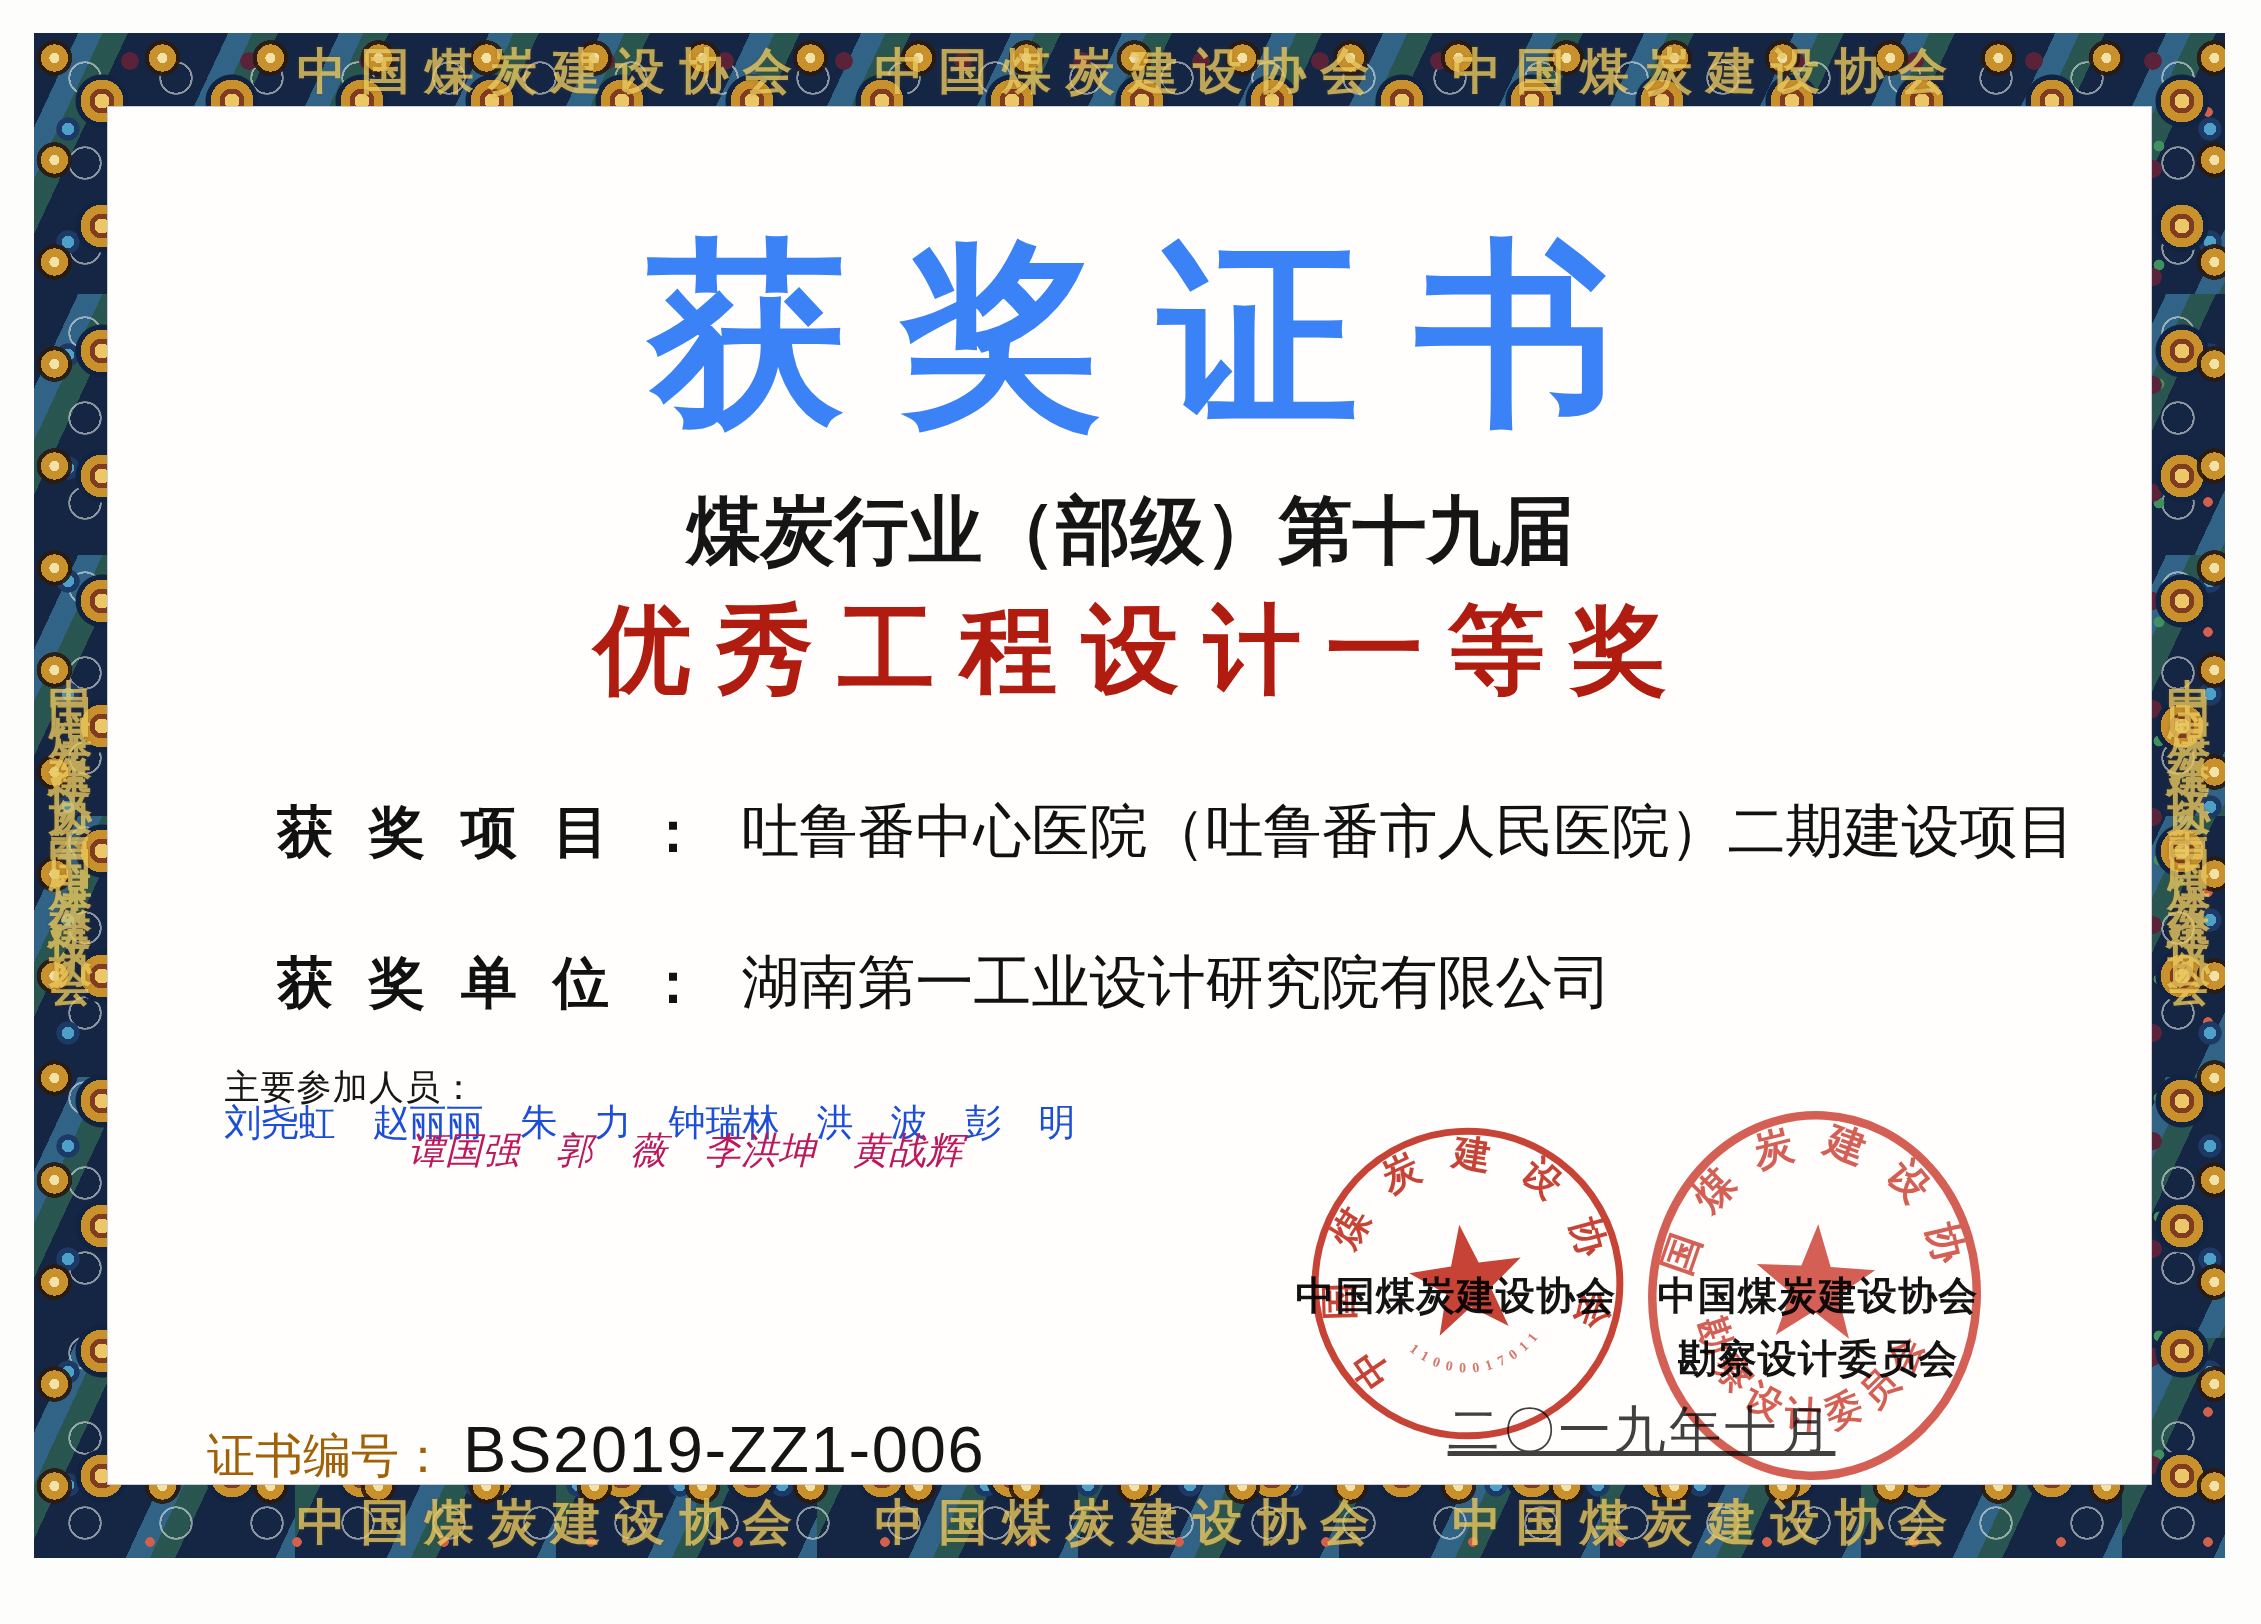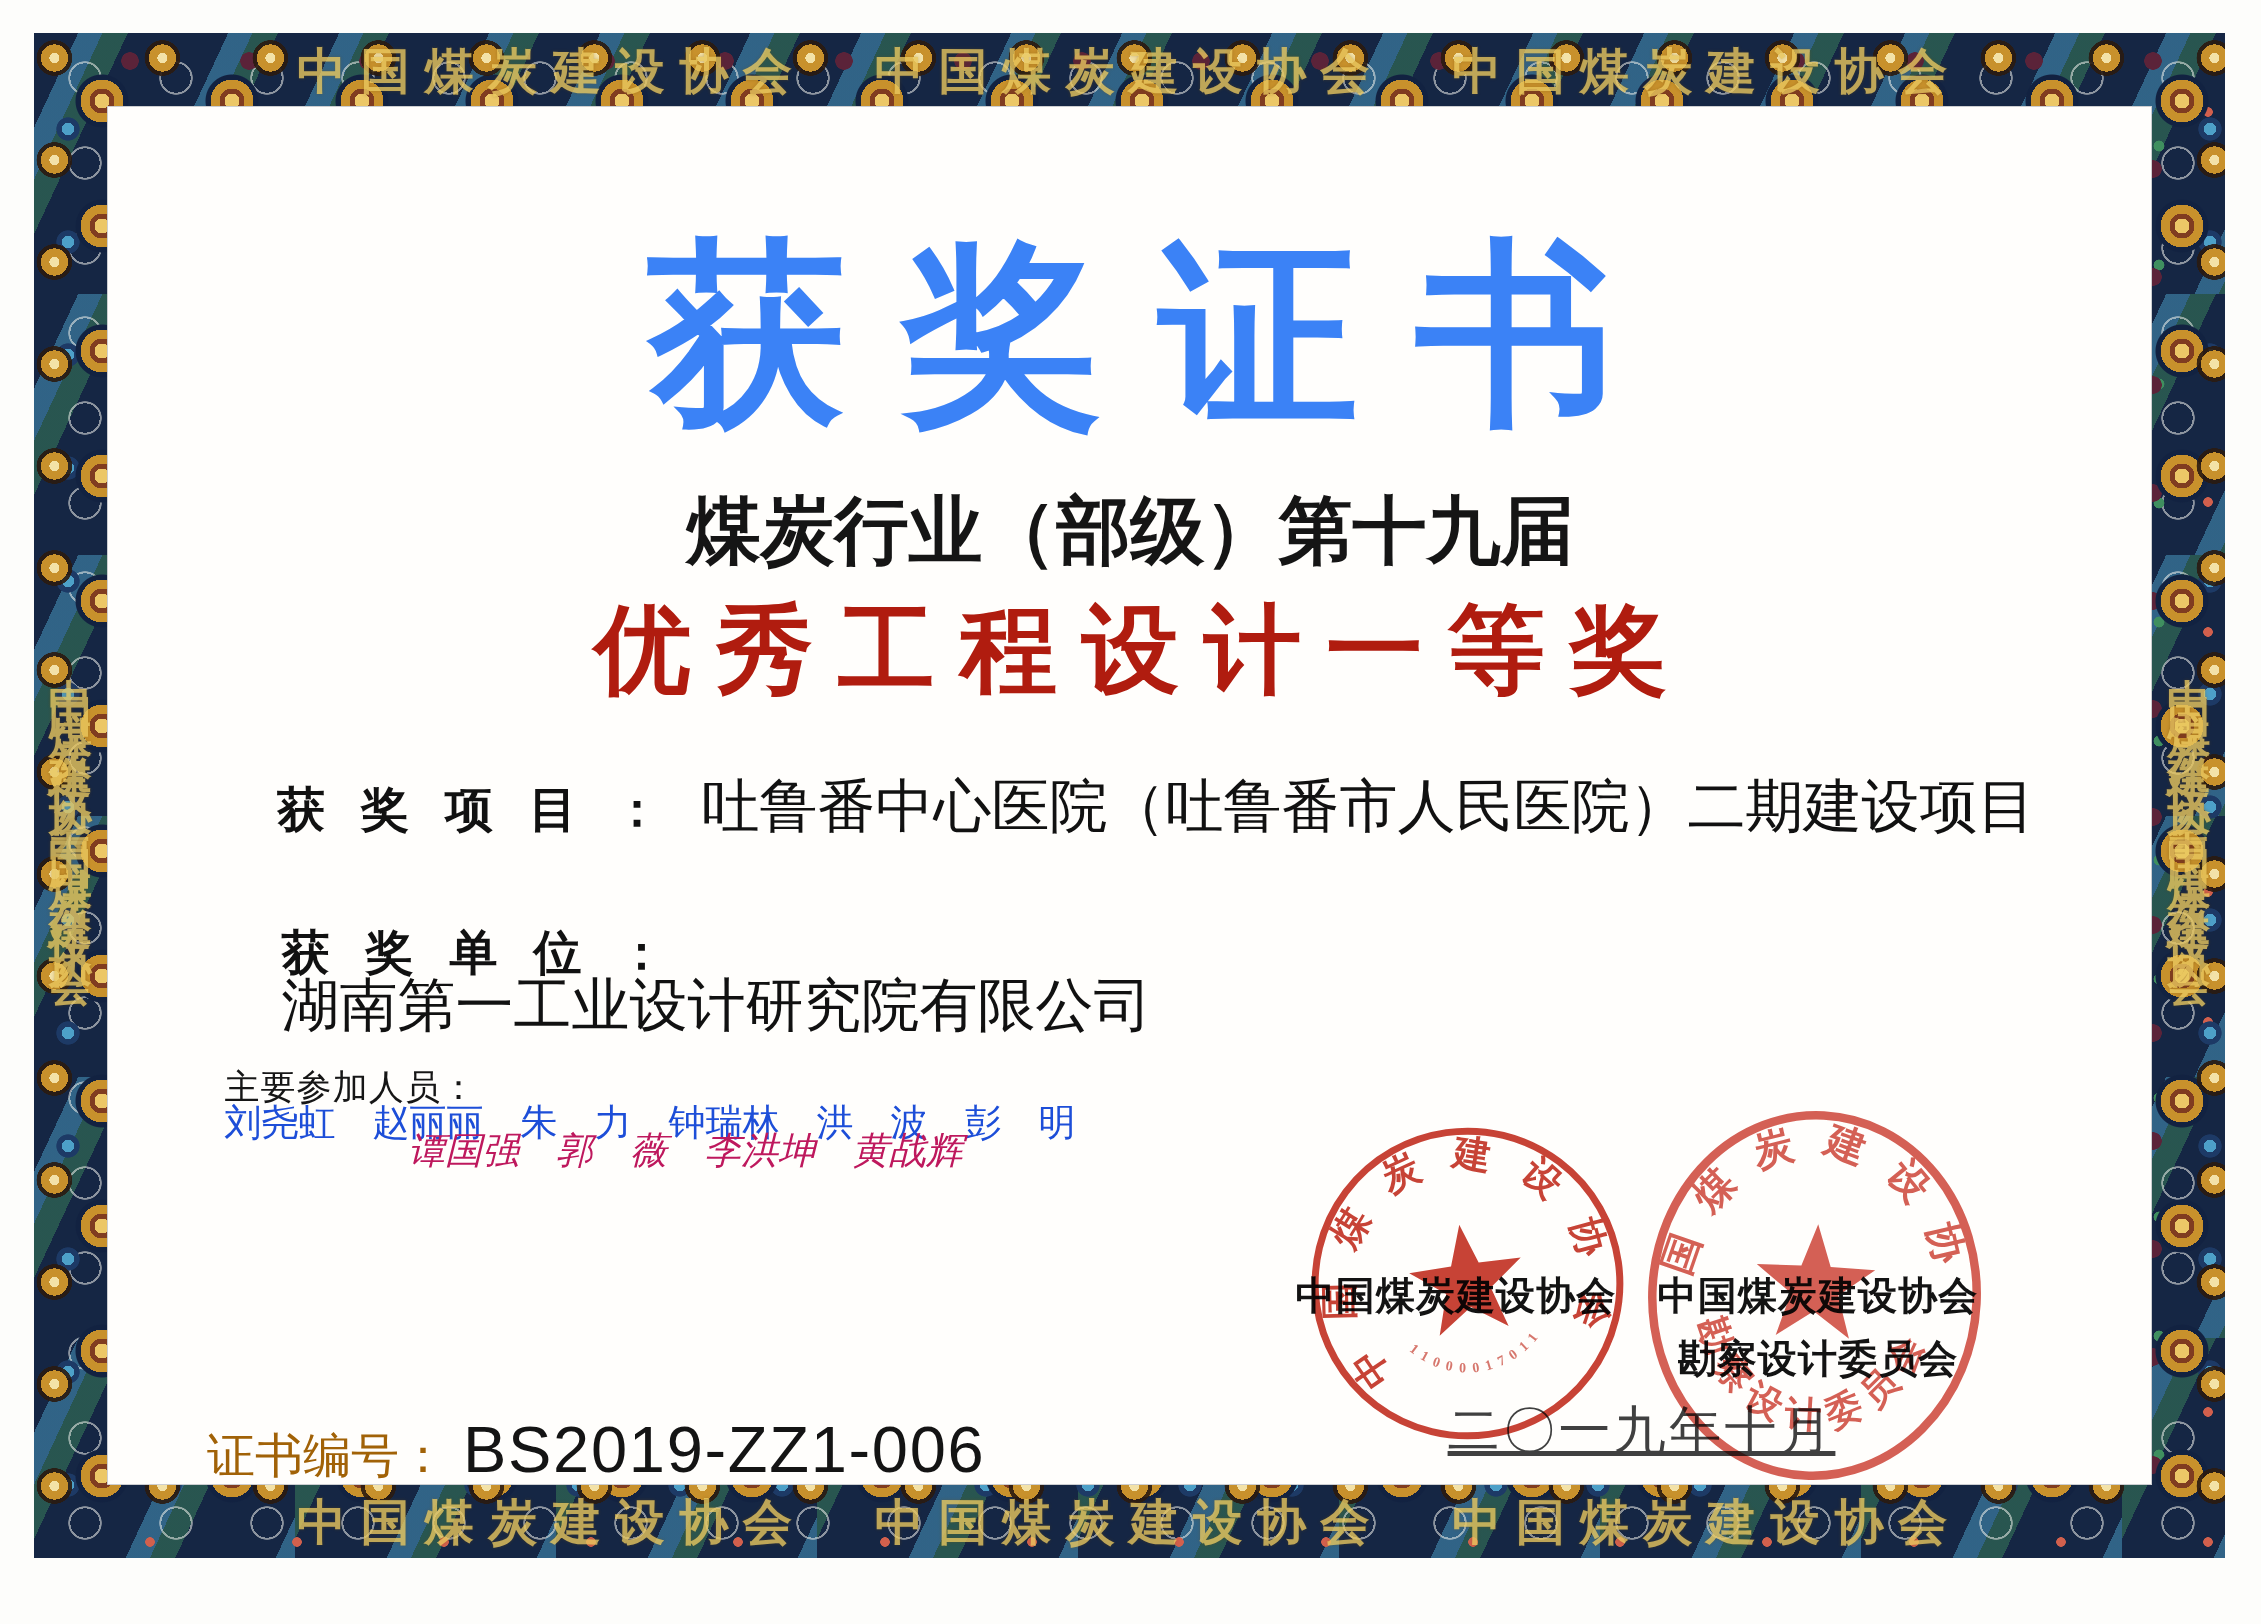--- a/index.html
+++ b/index.html
@@ -29,24 +29,24 @@
   .paper{position:absolute;inset:73px;background:#fffefc;border:1.7px solid rgba(25,35,60,.22);}
 
   
   .abs{position:absolute;white-space:nowrap;line-height:1;}
   .center{left:0;right:0;text-align:center;}
   .title{top:237px;font-size:199px;font-weight:bold;color:#3b82f6;letter-spacing:57px;text-indent:57px;}
   .session{top:494px;font-size:74px;font-weight:bold;color:#151515;}
   .award{top:602px;font-size:97px;font-weight:bold;color:#b01c0f;letter-spacing:25px;text-indent:25px;}
 
   .field{display:flex;align-items:baseline;}
-  .f-label{font-family:"Liberation Sans",sans-serif;font-weight:bold;color:#111;font-size:48px;letter-spacing:36px;}
+  .f-label{font-family:"Liberation Sans",sans-serif;font-weight:bold;color:#111;font-size:56px;letter-spacing:36px;margin-top:26px;}
   .f-value{font-size:58px;color:#111;margin-left:4.5px;}
   .row-project{top:778px;left:277px;}
-  .row-unit{top:929px;left:277px;flex-direction:column;}
+  .row-unit{top:929px;left:277px;}
 
   .party{display:flex;align-items:baseline;flex-direction:column;}
   .p-label{font-family:"Liberation Sans",sans-serif;color:#161616;font-size:35px;letter-spacing:1.1px;}
   .p-names{font-size:37px;color:#1d4ed8;margin-left:20.4px;}
   .row-party1{top:1069px;left:204px;}
   .row-party2{top:1132px;left:408px;font-size:37px;color:#be185d;font-style:italic;}
 
   .row-certno{top:1417px;left:187px;display:flex;align-items:baseline;}
   .cn-label{font-family:Liberation Sans, sans-serif;color:#a16207;font-size:48px;margin-left:20px;}
   .cn-value{font-family:"Liberation Sans",sans-serif;color:#141414;font-size:65px;letter-spacing:1.7px;margin-left:16px;}

